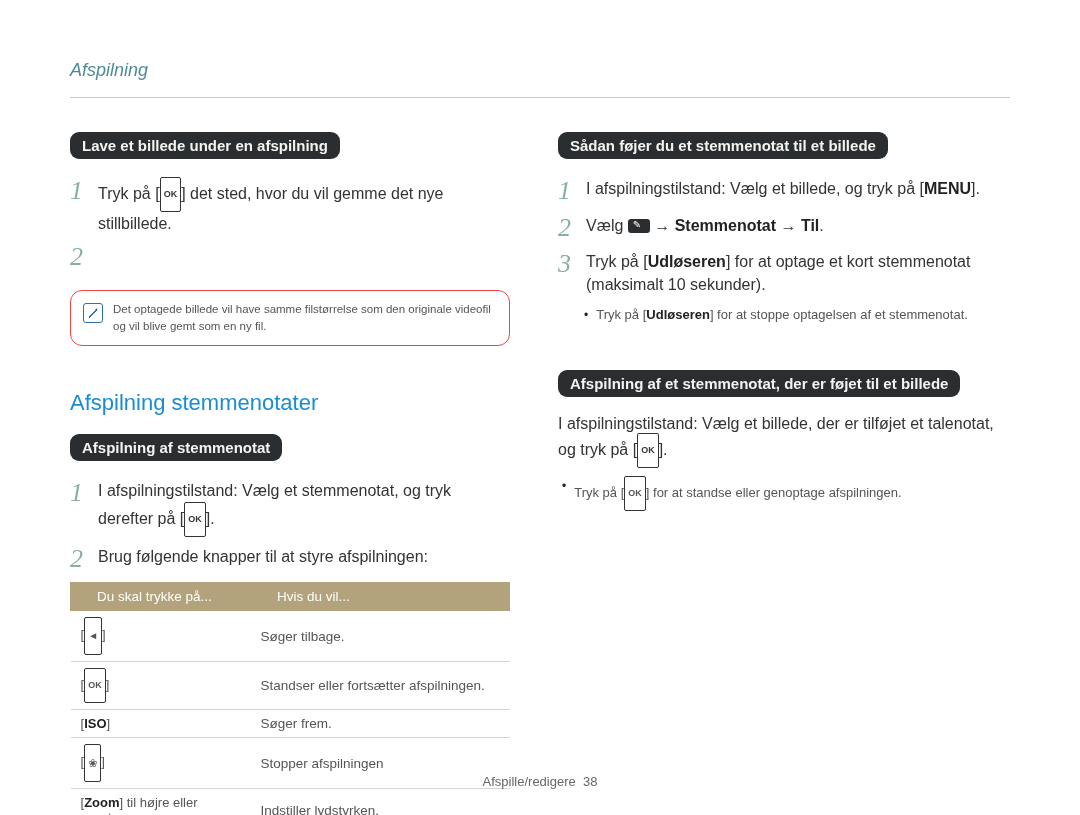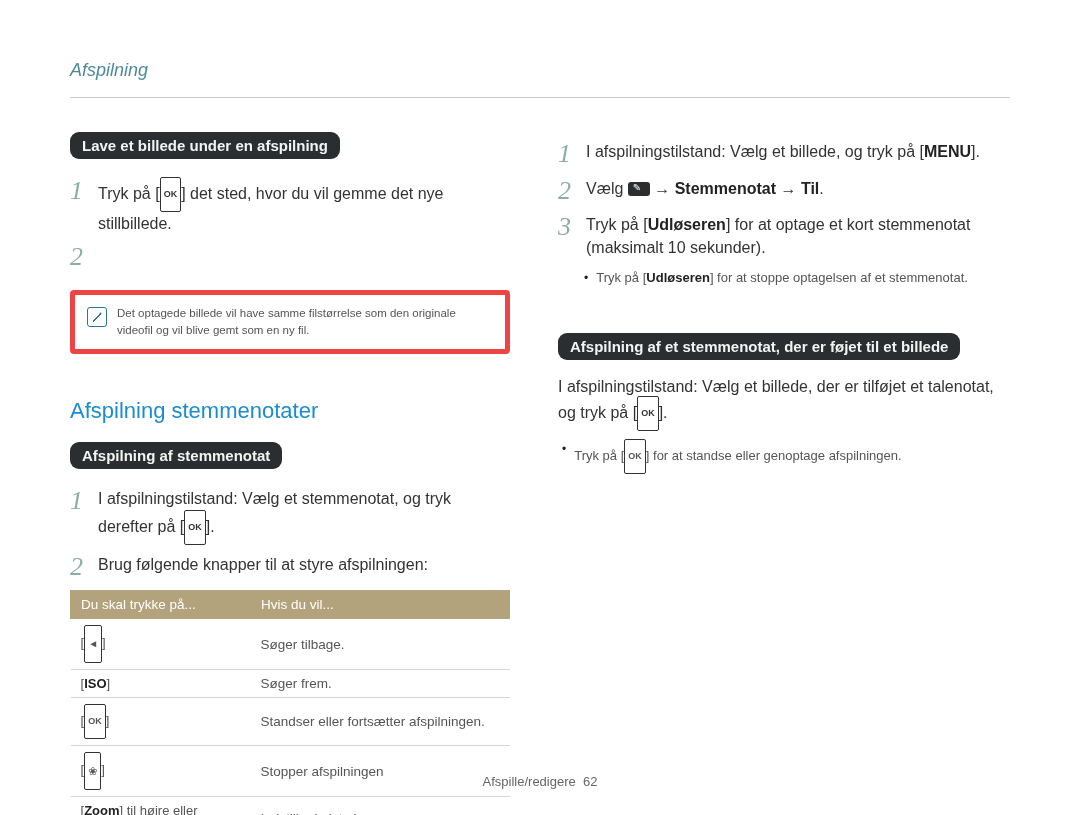--- a/index.html
+++ b/index.html
@@ -52,22 +52,22 @@
     font-family: "Times New Roman", serif;
     font-style: italic;
     font-size: 26px;
     width: 22px;
     margin-right: 6px;
     line-height: 1.1;
   }
   .step-body { font-size: 16px; flex: 1; color: #333; }
 
   .notebox {
-    border: 5px solid #ef4444;
-    border-radius: 4px;
+    border: 1px solid #ef4444;
+    border-radius: 12px;
     display: flex;
     align-items: flex-start;
     gap: 10px;
     padding: 10px 12px;
     margin-top: 18px;
   }
   .note-icon {
     width: 18px; height: 18px;
     border: 1px solid #2b73a3;
     border-radius: 3px;
@@ -89,21 +89,21 @@
     width: 100%;
     border-collapse: collapse;
     font-size: 13.5px;
     margin-top: 6px;
   }
   table.ctrl th {
     background: #b2a37c;
     color: #fff;
     text-align: left;
     font-weight: 400;
-    padding: 6px 10px;
+    padding: 6px 26px;
     border: 1px solid #b2a37c;
   }
   table.ctrl td {
     padding: 6px 10px;
     border-bottom: 1px solid #d5d5d5;
     color: #555;
   }
   table.ctrl td:first-child { width: 160px; }
 
   .key {
@@ -207,40 +207,41 @@
             <th>Du skal trykke på...</th>
             <th>Hvis du vil...</th>
           </tr>
         </thead>
         <tbody>
           <tr>
             <td class="key">[<span class="key-border key-left">◄</span>]</td>
             <td>Søger tilbage.</td>
           </tr>
           <tr>
+            <td class="key">[<span class="key-border key-ok">OK</span>]</td>
+            <td>Standser eller fortsætter afspilningen.</td>
+          </tr>
+          <tr>
             <td class="key">[<span class="bold">ISO</span>]</td>
             <td>Søger frem.</td>
-          </tr>
-          <tr>
-            <td class="key">[<span class="key-border key-ok">OK</span>]</td>
-            <td>Standser eller fortsætter afspilningen.</td>
           </tr>
           <tr>
             <td class="key">[<span class="key-border key-flower">❀</span>]</td>
             <td>Stopper afspilningen</td>
           </tr>
           <tr>
             <td class="key">[<span class="bold">Zoom</span>]<span> til højre eller venstre</span></td>
             <td>Indstiller lydstyrken.</td>
           </tr>
         </tbody>
       </table>
     </div>
 
     <div class="col">
+      <div class="pill">Sådan føjer du et stemmenotat til et billede</div>
 
       <div class="step">
         <div class="step-num">1</div>
         <div class="step-body">
           <span>I afspilningstilstand: Vælg et billede, og tryk på [</span><span class="bold">MENU</span><span>].</span>
         </div>
       </div>
 
       <div class="step">
         <div class="step-num">2</div>
@@ -274,15 +275,15 @@
       <div class="bullet-row" style="margin-left:4px">
         <div class="bullet-dot">•</div>
         <div class="bullet-text">
           <span>Tryk på [</span><span class="key-border key-ok">OK</span><span>] for at standse eller genoptage afspilningen.</span>
         </div>
       </div>
     </div>
   </div>
 
   <div class="footer">
-    <span>Afspille/redigere</span>&nbsp;&nbsp;<span>62</span>
+    <span>Afspille/redigere</span>&nbsp;&nbsp;<span>38</span>
   </div>
 </div>
 
 </body></html>

